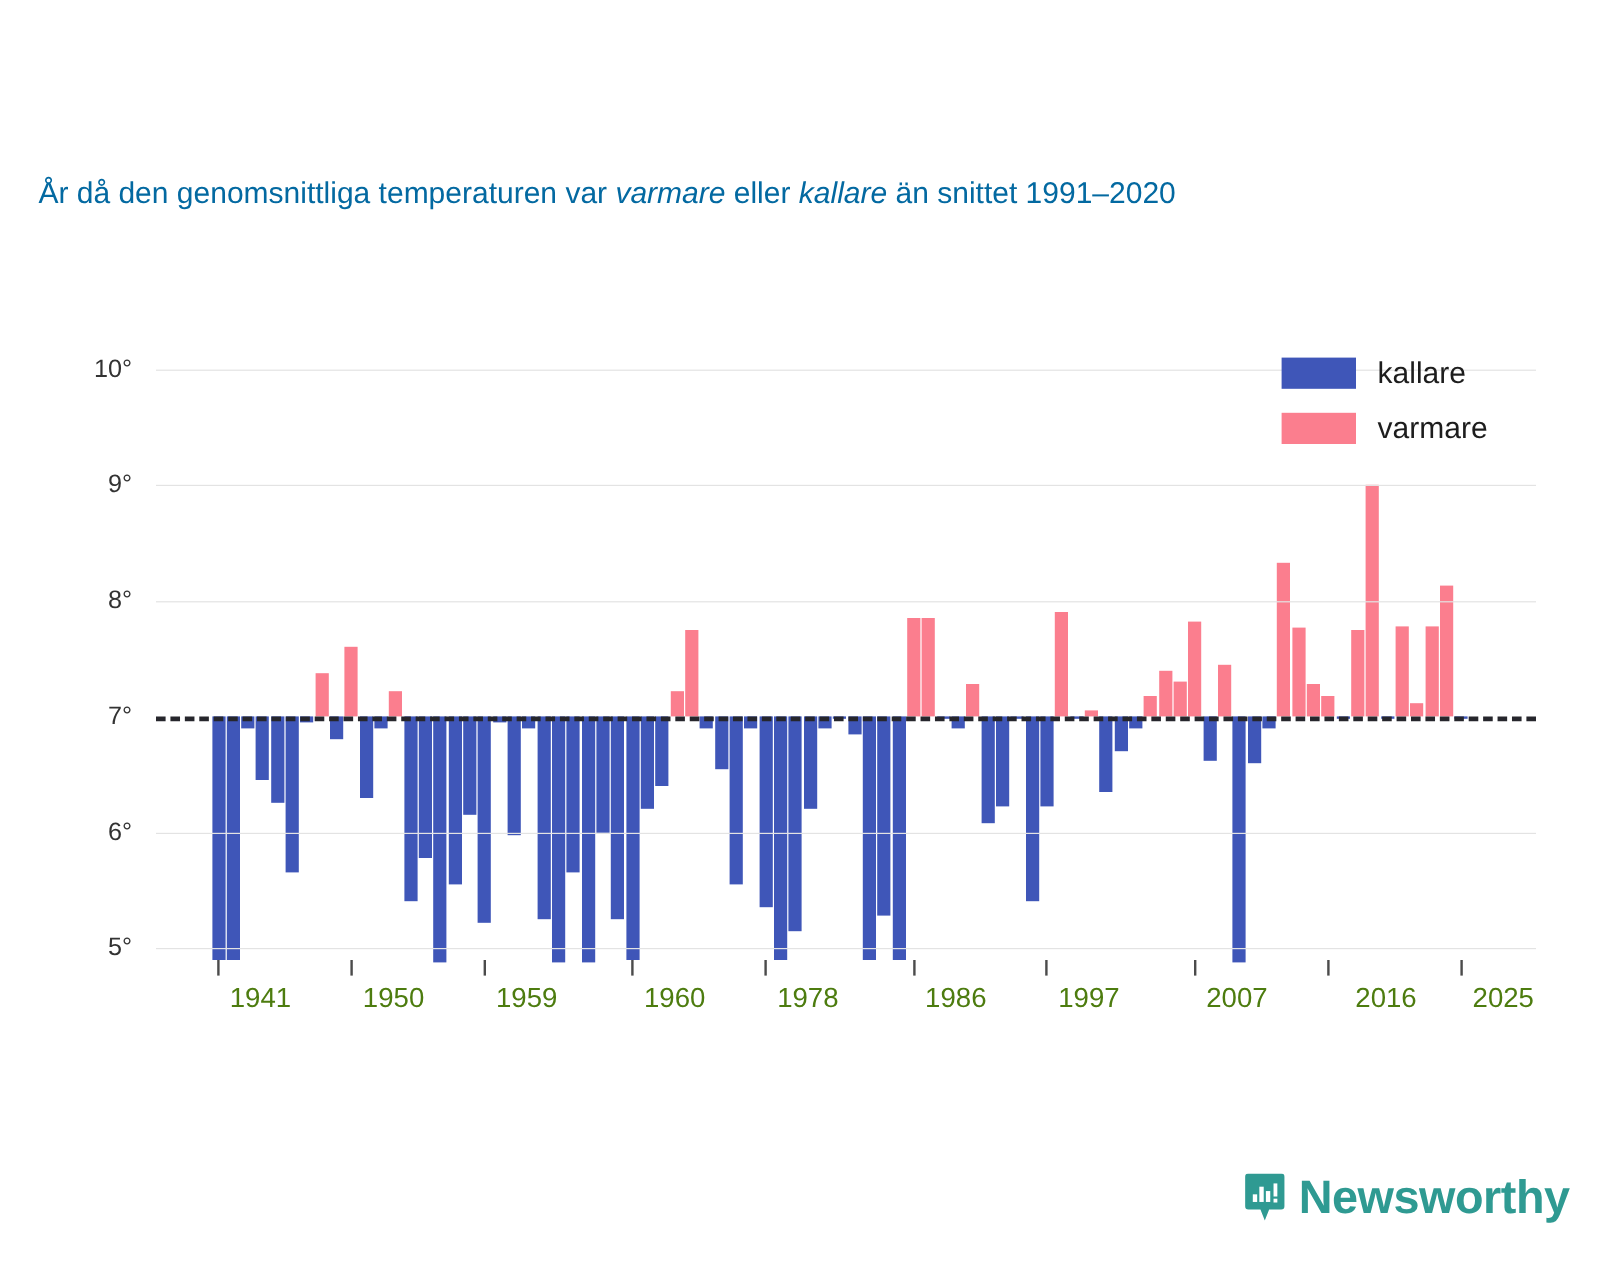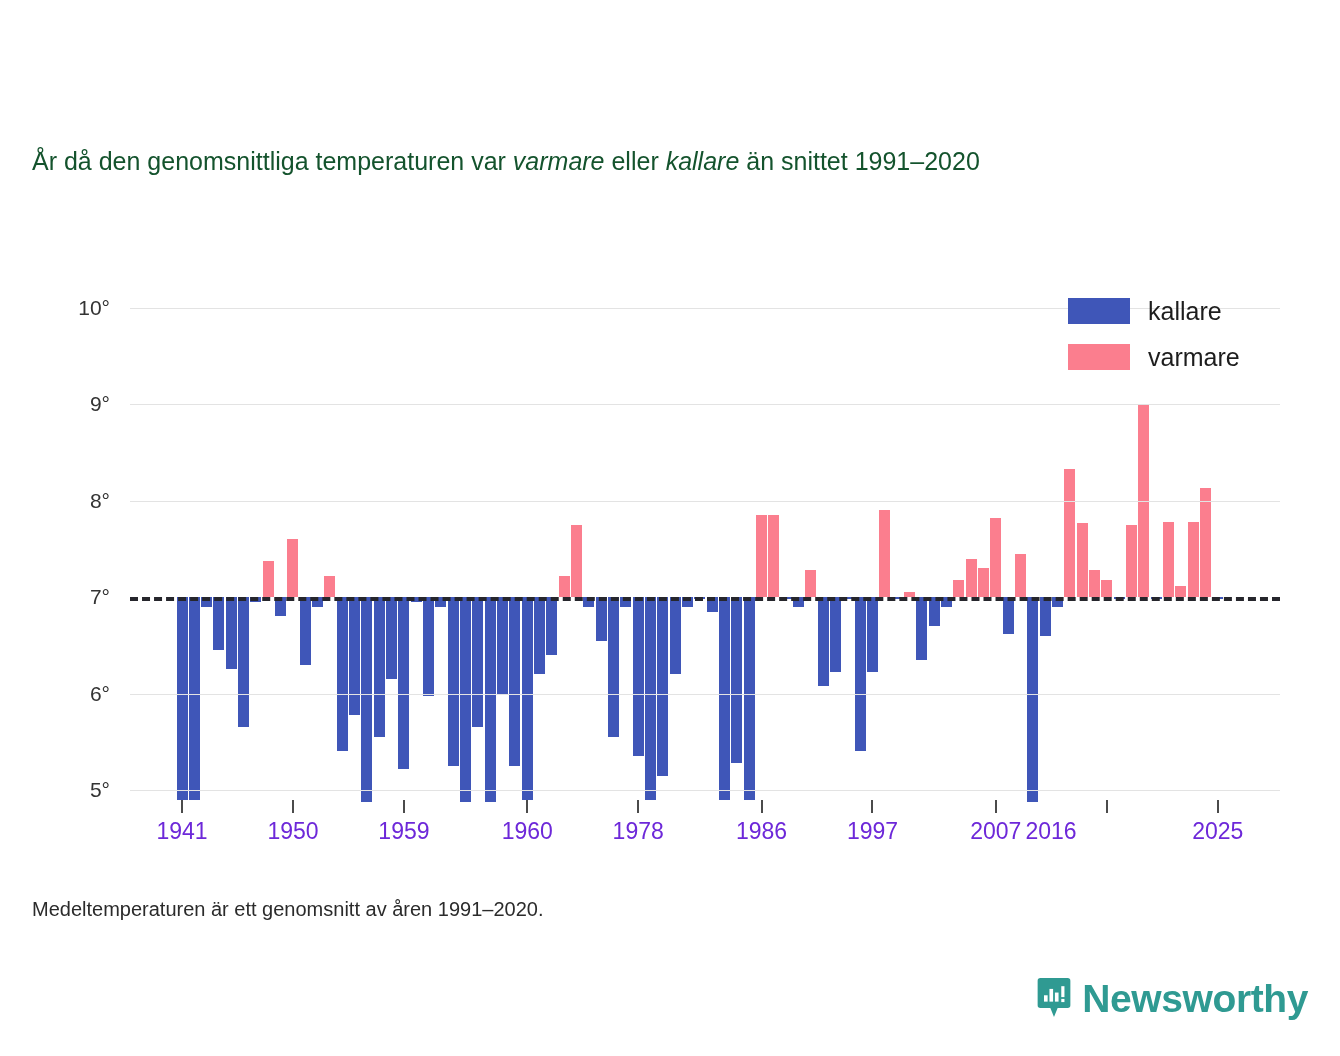--- a/index.html
+++ b/index.html
@@ -15,21 +15,21 @@
   .page{position:absolute;inset:0;}
 
   .title{
     position:absolute;left:32px;top:38px;
     font-size:38px;font-weight:bold;letter-spacing:-0.2px;
     color:#111111;white-space:nowrap;
   }
   .subtitle{
     position:absolute;left:32px;top:144px;
     font-size:25px;font-weight:400;line-height:1.42;
-    color:#14532d;width:1230px;
+    color:#0369a1;width:1230px;
   }
   .subtitle em{font-style:italic;}
 
   
   .chart{
     position:absolute;left:0;top:0;width:1340px;height:1056px;
     pointer-events:none;
   }
   .plot{
     position:absolute;
@@ -53,23 +53,24 @@
     text-align:right;width:80px;
     transform:translateY(-50%);
   }
   .tick{
     position:absolute;
     width:2px;height:13px;background:#4b4b4b;
     top:800px;
   }
   .xlabel{
     position:absolute;top:818px;
-    font-size:23px;color:#6d28d9;
+    font-size:23px;color:#4d7c0f;
     transform:translateX(-50%);
     white-space:nowrap;
+    margin-left:35px;
   }
 
   .bars{position:absolute;inset:0;}
   .bar{
     position:absolute;
     width:11px;
     border-radius:0;
   }
   .bar.cold{background:#3f56b8;}
   .bar.warm{background:#fb7e8e;}
@@ -223,38 +224,37 @@
         <div class="xlabel" style="left: 527.24px;">1960</div>
         <div class="tick" style="left: 637.21px;"></div>
         <div class="xlabel" style="left: 638.21px;">1978</div>
         <div class="tick" style="left: 760.51px;"></div>
         <div class="xlabel" style="left: 761.51px;">1986</div>
         <div class="tick" style="left: 871.48px;"></div>
         <div class="xlabel" style="left: 872.48px;">1997</div>
         <div class="tick" style="left: 994.78px;"></div>
         <div class="xlabel" style="left: 995.78px;">2007</div>
         <div class="tick" style="left: 1105.75px;"></div>
-        <div class="xlabel" style="left: 1051px;">2016</div>
+        <div class="xlabel" style="left: 1120px;">2016</div>
         <div class="tick" style="left: 1216.72px;"></div>
         <div class="xlabel" style="left: 1217.72px;">2025</div>
       </div>
   </div>
 
   <div class="legend">
     <div class="legend-row">
       <span class="legend-swatch cold"></span>
       <span class="legend-label">kallare</span>
     </div>
     <div class="legend-row">
       <span class="legend-swatch warm"></span>
       <span class="legend-label">varmare</span>
     </div>
   </div>
 
-  <div class="note">Medeltemperaturen är ett genomsnitt av åren 1991–2020.</div>
 
   <div class="brand">
     <svg class="brand-mark" viewBox="0 0 36 44">
       <path d="M3 0 H33 A3 3 0 0 1 36 3 V30 A3 3 0 0 1 33 33 H22 L18 43 L14 33 H3 A3 3 0 0 1 0 30 V3 A3 3 0 0 1 3 0 Z" fill="#2f9a92"></path>
       <rect x="7" y="19" width="4" height="7" fill="#ffffff"></rect>
       <rect x="13" y="12" width="4" height="14" fill="#ffffff"></rect>
       <rect x="19" y="16" width="4" height="10" fill="#ffffff"></rect>
       <rect x="26" y="9" width="3.5" height="12" fill="#ffffff"></rect>
       <rect x="26" y="23" width="3.5" height="3.5" fill="#ffffff"></rect>
     </svg>

